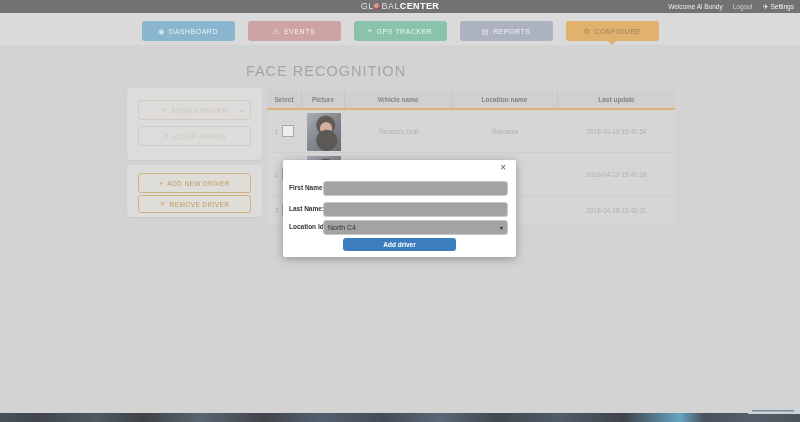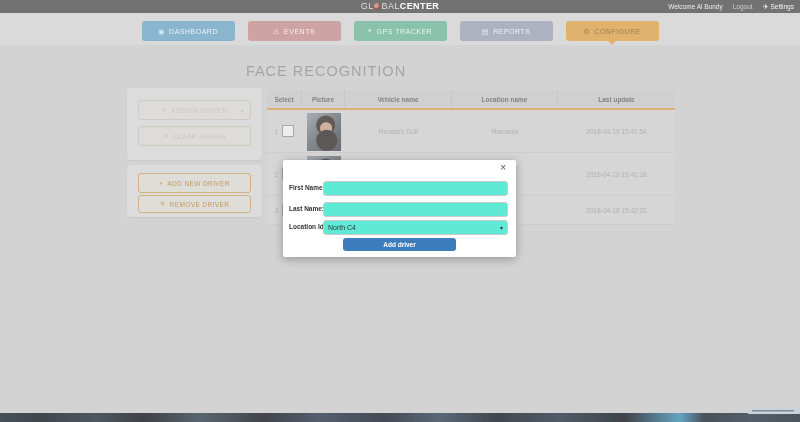--- a/index.html
+++ b/index.html
@@ -73,21 +73,21 @@
   
   .overlay{position:absolute;left:0;top:0;width:800px;height:422px;background:rgba(255,255,255,.22);z-index:40;}
   .modal{position:absolute;left:283px;top:160px;width:233px;height:97px;background:#ffffff;z-index:50;
          box-shadow:0 2px 10px rgba(0,0,0,.3);border-radius:2px;}
   .modal-close{position:absolute;right:10px;top:3px;font-size:10px;color:#555;cursor:pointer;line-height:10px;}
   .field{position:absolute;left:0;width:100%;height:15px;}
   .f1{top:21px;} .f2{top:42px;} .f3{top:60px;}
   .field label{position:absolute;left:6px;top:3px;font-size:6.5px;font-weight:bold;color:#333;}
   .req{color:#c0392b;margin-left:2px;}
   .field .inp{position:absolute;left:40px;top:0;width:185px;height:15px;box-sizing:border-box;
-        border:1px solid #c9c9c9;border-radius:3px;background:#5eead4;font-family:"Liberation Sans",sans-serif;
+        border:1px solid #c9c9c9;border-radius:3px;background:#a3a3a3;font-family:"Liberation Sans",sans-serif;
         font-size:7px;color:#333;padding:0 4px;outline:none;}
   .combo-wrap{position:absolute;left:40px;top:0;width:185px;height:15px;}
   .combo-wrap .inp{left:0;width:185px;}
   .combo-caret{position:absolute;right:5px;top:4px;font-size:6px;color:#333;pointer-events:none;}
   .submit-btn{position:absolute;left:60px;top:78px;width:113px;height:13px;background:#3b7dbd;border:none;
         border-radius:3px;color:#fff;font-family:"Liberation Sans",sans-serif;font-size:6.5px;font-weight:bold;cursor:pointer;padding:0;}
 
   
   .photo-strip{position:absolute;left:0;top:413px;width:800px;height:9px;z-index:30;
     background:linear-gradient(90deg,

